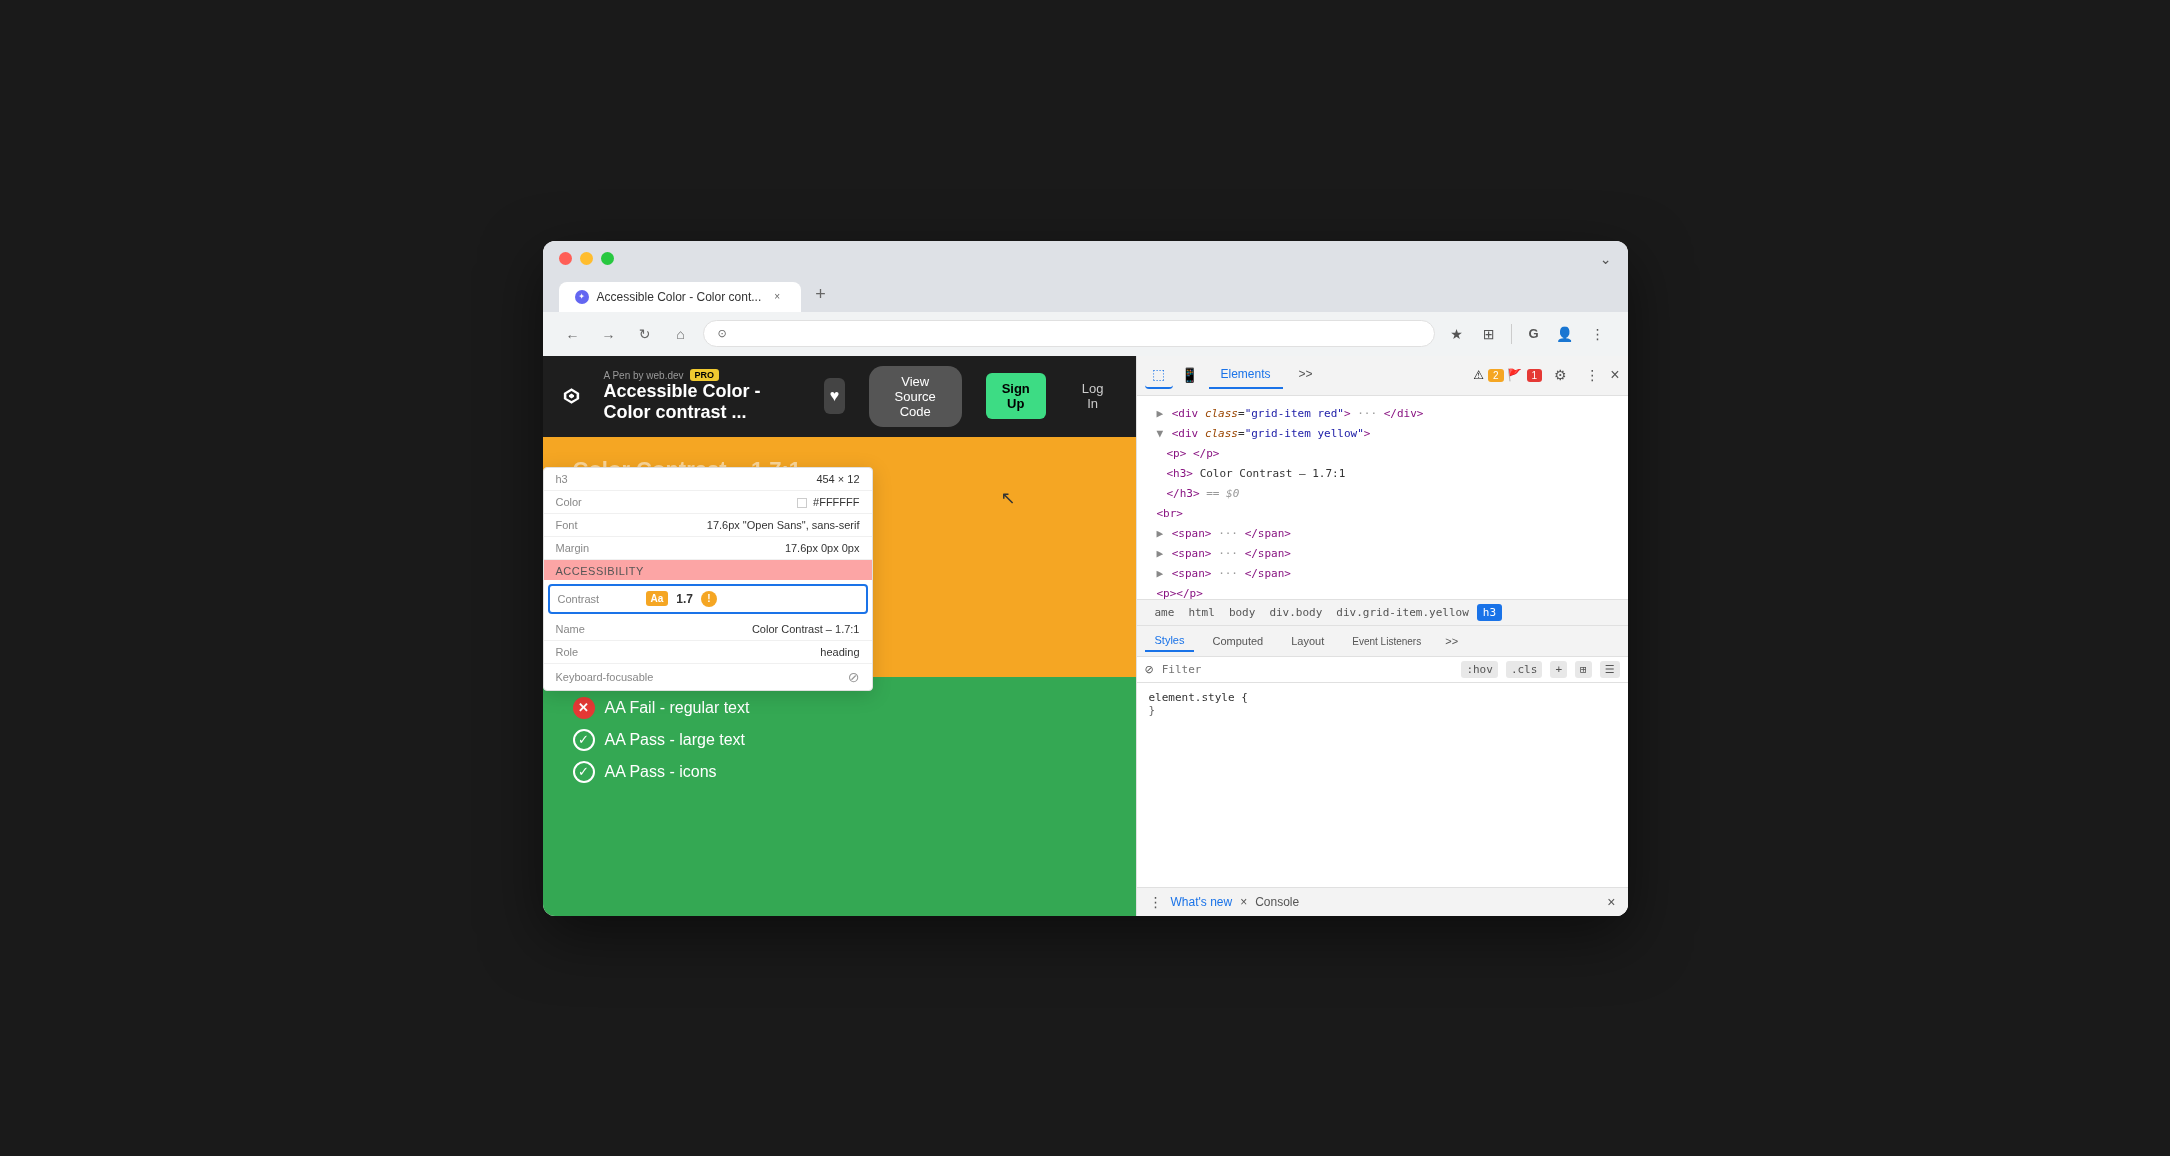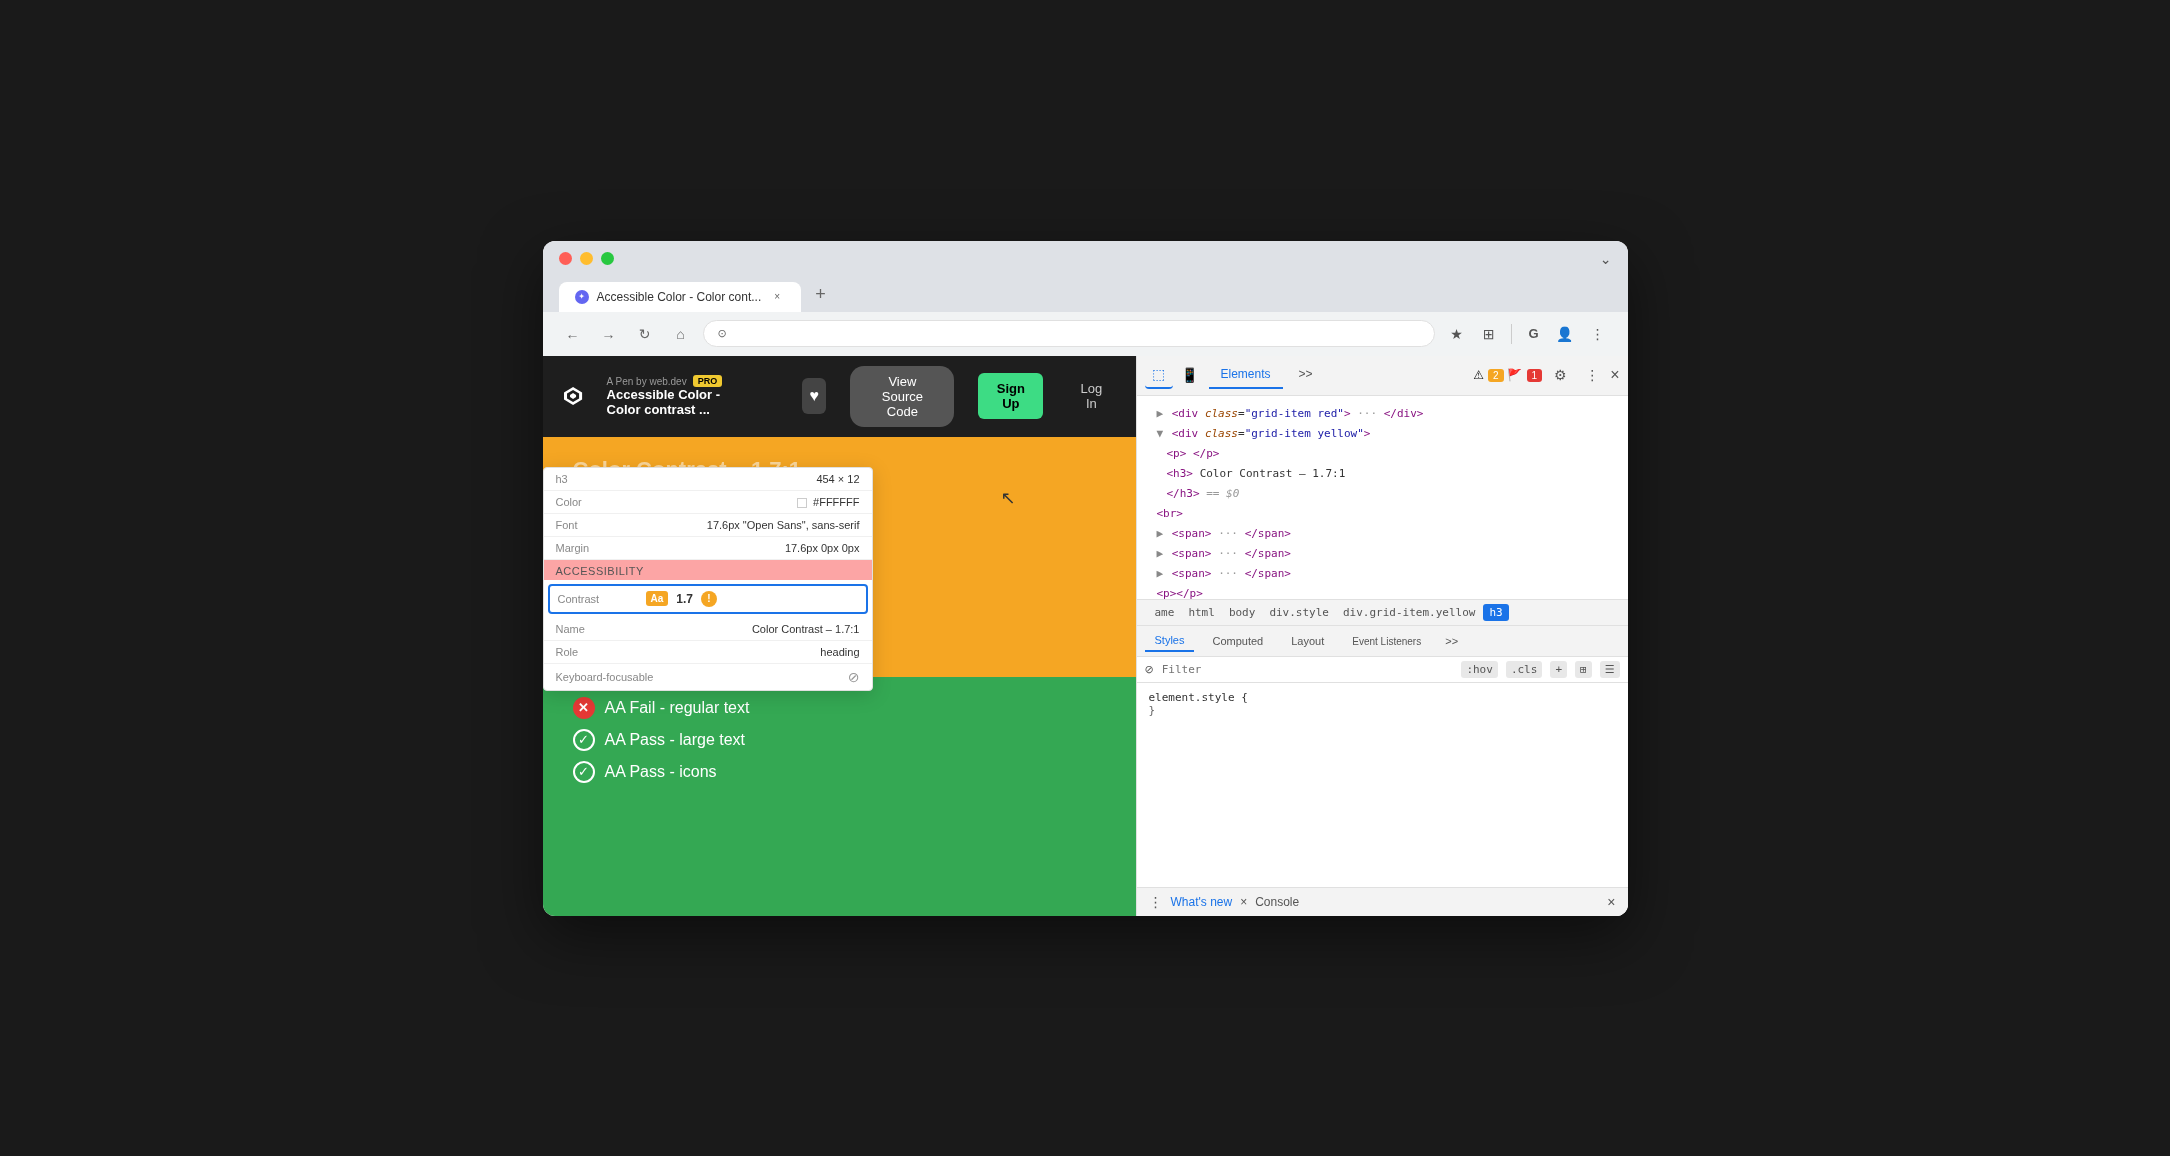--- a/index.html
+++ b/index.html
@@ -147,21 +147,21 @@
     .pen-info { display: flex; flex-direction: column; }
     .pen-by { font-size: 10px; color: #999; display: flex; align-items: center; gap: 6px; }
     .pro-badge {
       background: #f0c930;
       color: #000;
       font-size: 9px;
       font-weight: bold;
       padding: 1px 5px;
       border-radius: 3px;
     }
-    .pen-title { font-size: 13px; color: #ffffff; font-weight: 600; }
+    .pen-title { font-size: 18px; color: #ffffff; font-weight: 600; }
     .header-spacer { flex: 1; }
     .heart-btn {
       width: 36px; height: 36px;
       background: #444;
       border-radius: 6px;
       display: flex; align-items: center; justify-content: center;
       cursor: pointer;
       border: none;
     }
     .view-source-btn {
@@ -735,21 +735,21 @@
         <div class="html-line indent2">
           <span class="tag-name">&lt;p&gt;&lt;/p&gt;</span>
         </div>
 
       </div>
 
       <div class="breadcrumb-bar">
         <span class="crumb">ame</span>
         <span class="crumb">html</span>
         <span class="crumb">body</span>
-        <span class="crumb">div.style</span>
+        <span class="crumb">div.body</span>
         <span class="crumb">div.grid-item.yellow</span>
         <span class="crumb active">h3</span>
       </div>
 
       <div class="styles-toolbar">
         <span class="styles-tab">Styles</span>
         <span class="computed-tab">Computed</span>
         <span class="layout-tab">Layout</span>
         <span class="event-tab">Event Listeners</span>
         <span class="more-tabs">&gt;&gt;</span>

